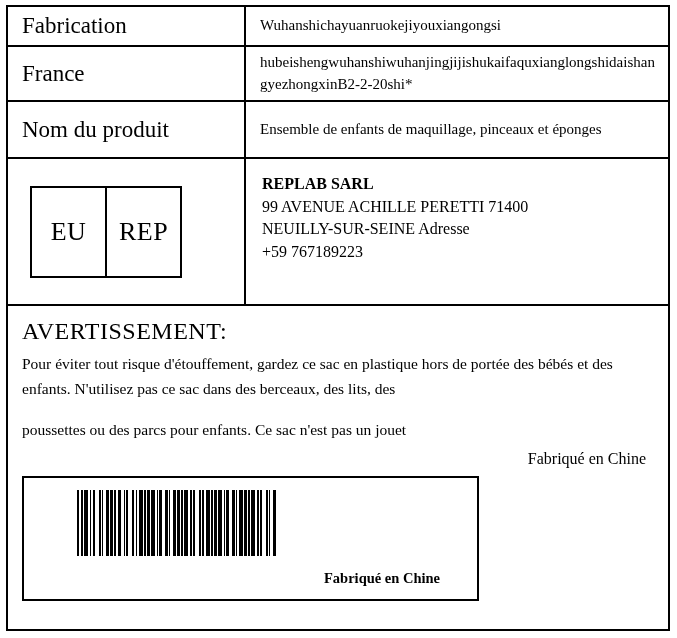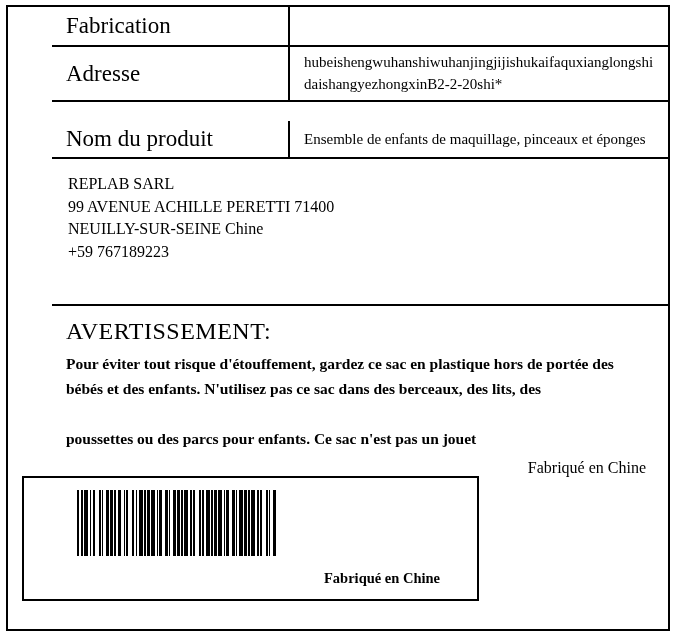--- a/index.html
+++ b/index.html
@@ -16,21 +16,20 @@
   }
   .label-sheet {
     position: absolute;
     left: 6px;
     top: 5px;
     width: 664px;
     height: 626px;
     border: 2px solid #000;
     box-sizing: border-box;
     background: #fff;
-    padding-left: 44px;
   }
   
   .info-row {
     display: flex;
     border-bottom: 2px solid #000;
     box-sizing: border-box;
   }
   .info-row .cell-key {
     width: 238px;
     flex: 0 0 238px;
@@ -47,21 +46,21 @@
     box-sizing: border-box;
     display: flex;
     align-items: center;
     padding: 6px 10px 6px 14px;
     font-size: 15px;
     line-height: 1.45;
     word-break: break-word;
   }
   .row-fabrication { height: 40px; }
   .row-adresse { height: 55px; }
-  .row-produit { height: 57px; align-items: flex-end; }
+  .row-produit { height: 57px; }
 
   .row-adresse .cell-val,
   .row-produit .cell-val {
     align-items: center;
   }
 
   
   .eurep-row {
     display: flex;
     border-bottom: 2px solid #000;
@@ -97,41 +96,40 @@
   .eurep-box .eu-half {
     border-right: 2px solid #000;
   }
   .eurep-right {
     flex: 1 1 auto;
     box-sizing: border-box;
     padding: 14px 10px 10px 16px;
     font-size: 16px;
     line-height: 1.42;
   }
-  .eurep-right .strong { font-weight: normal; }
+  .eurep-right .strong { font-weight: bold; }
 
   
   .warning-block {
     padding: 12px 14px 0 14px;
     box-sizing: border-box;
   }
   .warning-title {
     font-size: 24px;
     letter-spacing: 0.5px;
     margin-bottom: 6px;
   }
   .warning-text {
     font-size: 15.5px;
     line-height: 1.62;
     margin: 0;
-    font-weight: bold;
   }
   .warning-text .lastline {
     display: block;
-    margin-top: 25px;
+    margin-top: 16px;
   }
   .made-in {
     text-align: right;
     font-size: 16px;
     margin-top: 8px;
     padding-right: 8px;
   }
 
   
   .barcode-box {
@@ -174,37 +172,44 @@
     font-weight: bold;
   }
 </style>
 </head>
 <body>
 
 <div class="label-sheet">
 
   <div class="info-row row-fabrication">
     <div class="cell-key">Fabrication</div>
+    <div class="cell-val">Wuhanshichayuanruokejiyouxiangongsi</div>
   </div>
 
   <div class="info-row row-adresse">
-    <div class="cell-key">Adresse</div>
+    <div class="cell-key">France</div>
     <div class="cell-val">hubeishengwuhanshiwuhanjingjijishukaifaquxianglongshidaishangyezhongxinB2-2-20shi*</div>
   </div>
 
   <div class="info-row row-produit">
     <div class="cell-key">Nom du produit</div>
     <div class="cell-val">Ensemble de enfants de maquillage, pinceaux et éponges</div>
   </div>
 
   <div class="eurep-row">
+    <div class="eurep-left">
+      <div class="eurep-box">
+        <div class="eu-half">EU</div>
+        <div class="rep-half">REP</div>
+      </div>
+    </div>
     <div class="eurep-right">
       <div class="strong">REPLAB SARL</div>
       <div>99 AVENUE ACHILLE PERETTI 71400</div>
-      <div>NEUILLY-SUR-SEINE Chine</div>
+      <div>NEUILLY-SUR-SEINE Adresse</div>
       <div>+59 767189223</div>
     </div>
   </div>
 
   <div class="warning-block">
     <div class="warning-title">AVERTISSEMENT:</div>
     <p class="warning-text">
       <span>Pour éviter tout risque d'étouffement, gardez ce sac en plastique hors de portée des bébés et des enfants. N'utilisez pas ce sac dans des berceaux, des lits, des</span>
       <span class="lastline">poussettes ou des parcs pour enfants. Ce sac n'est pas un jouet</span>
     </p>

